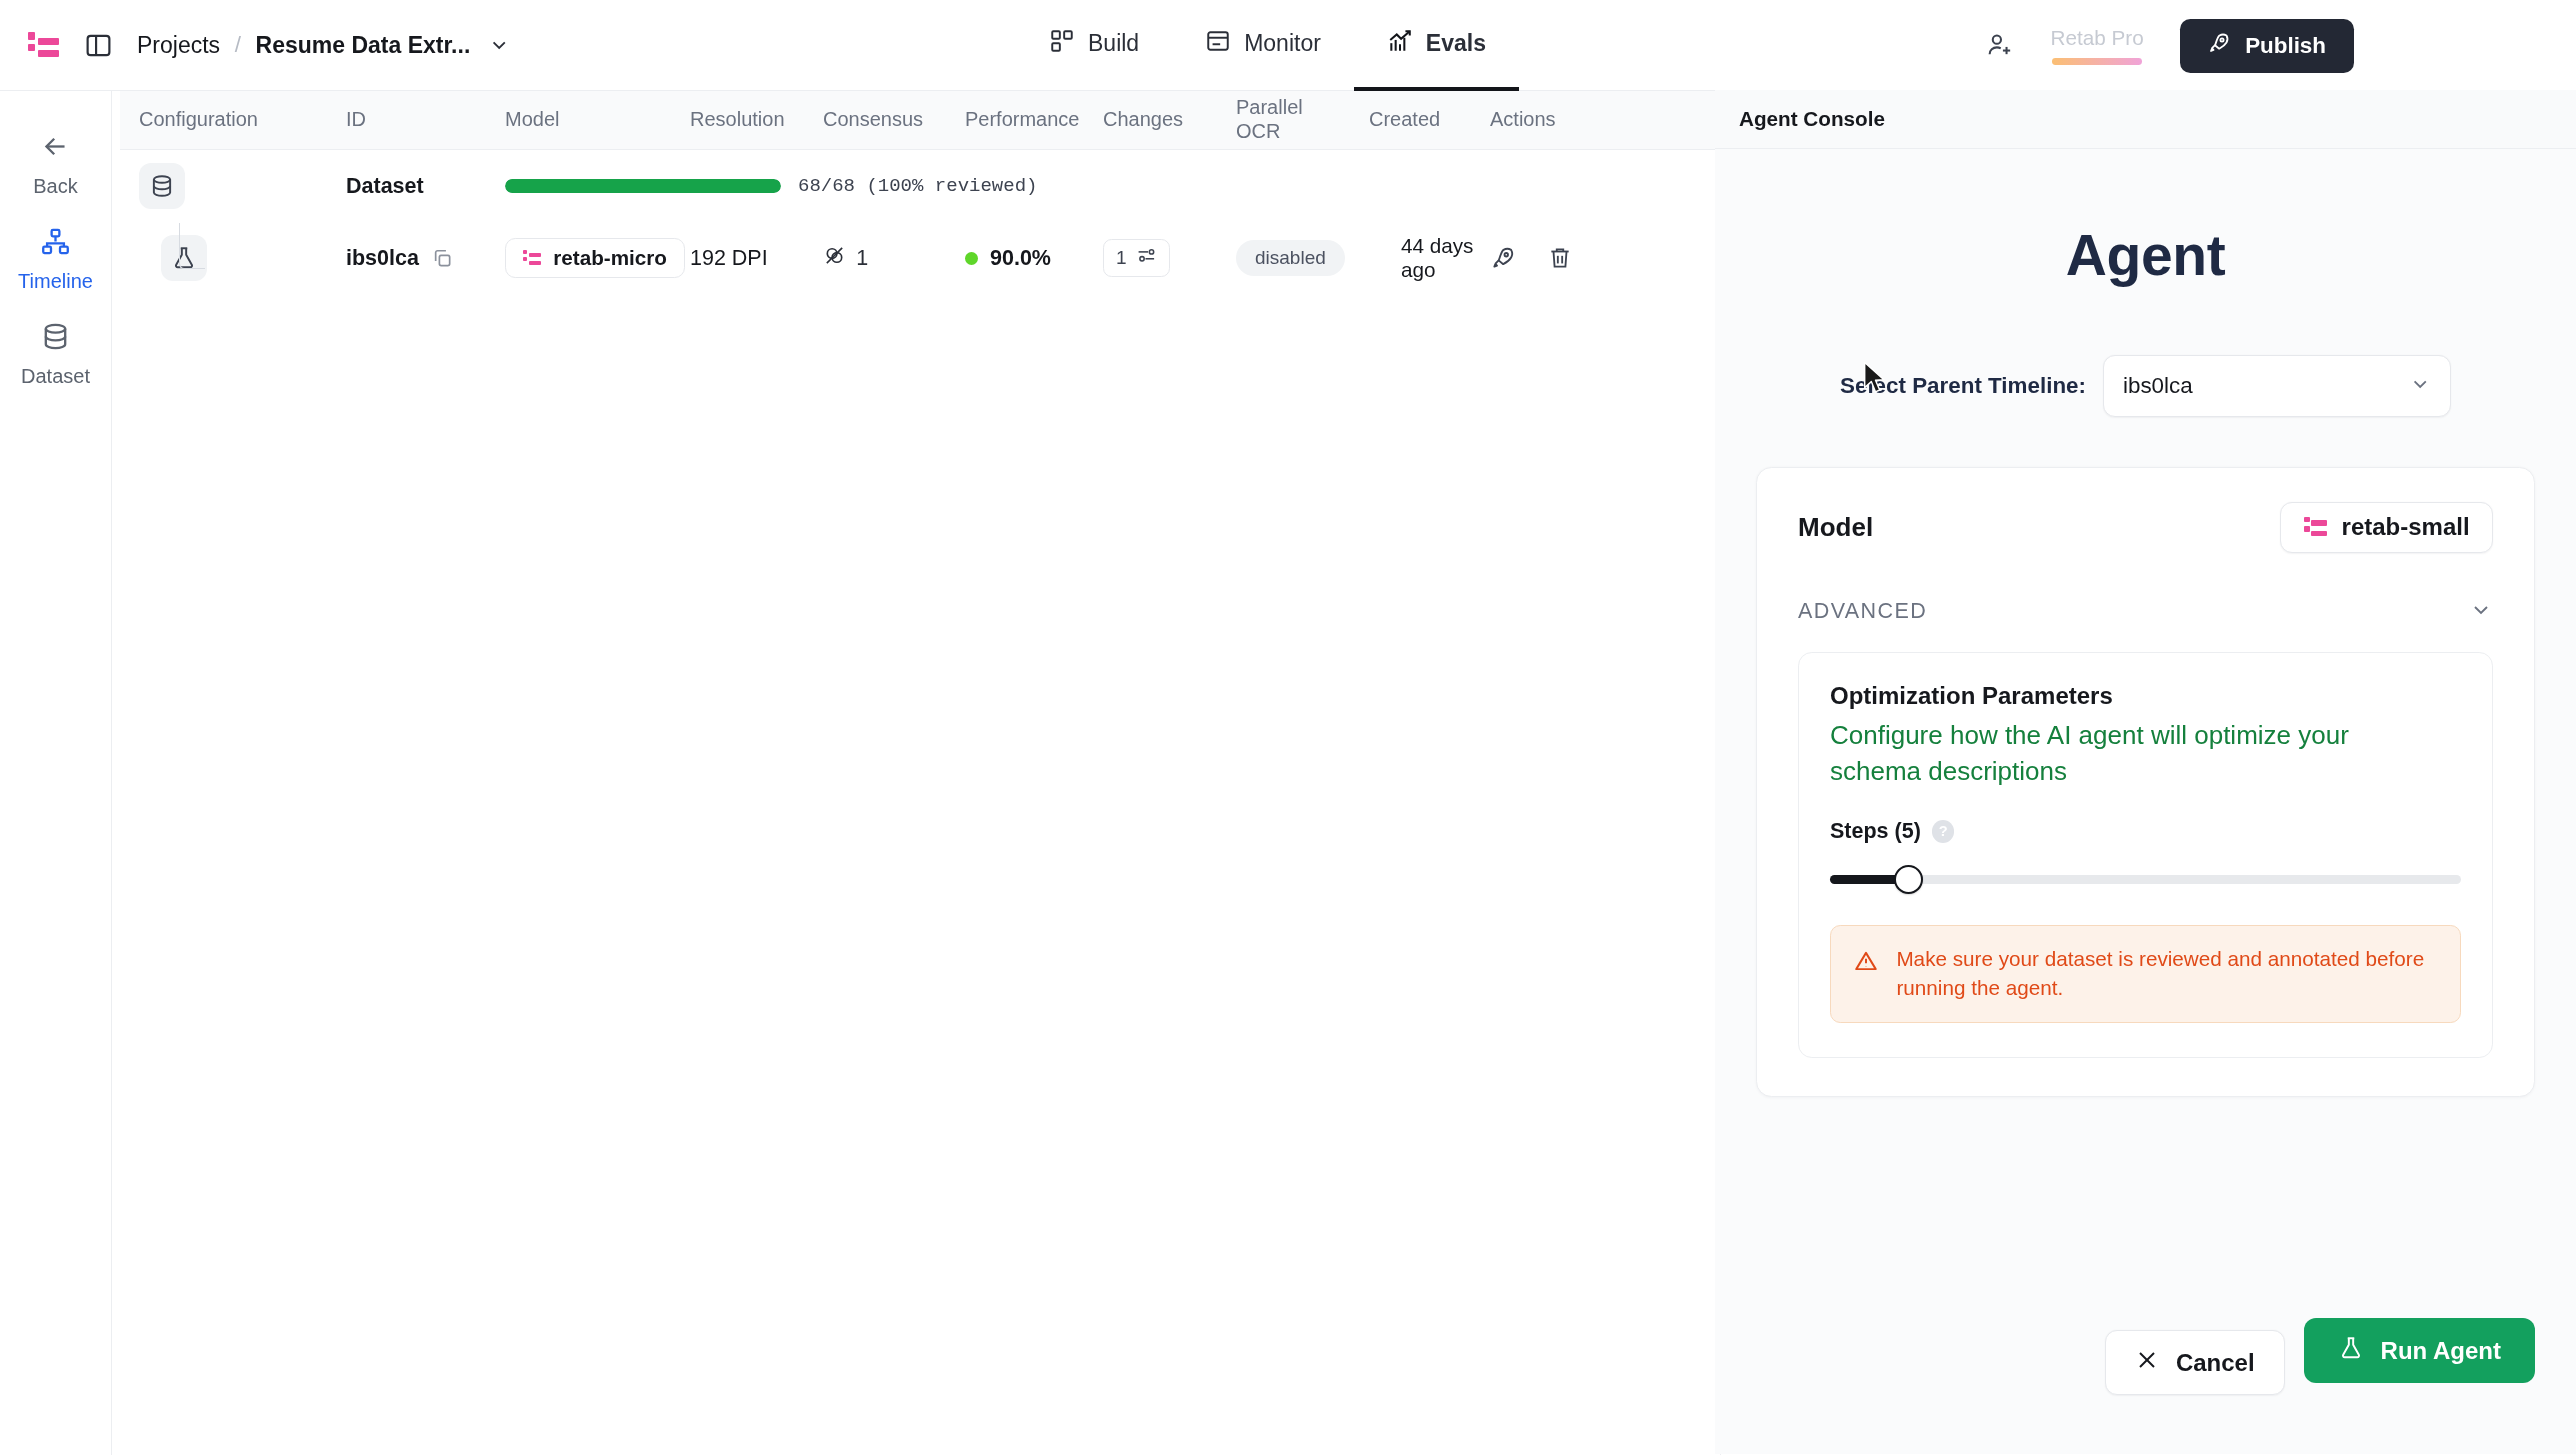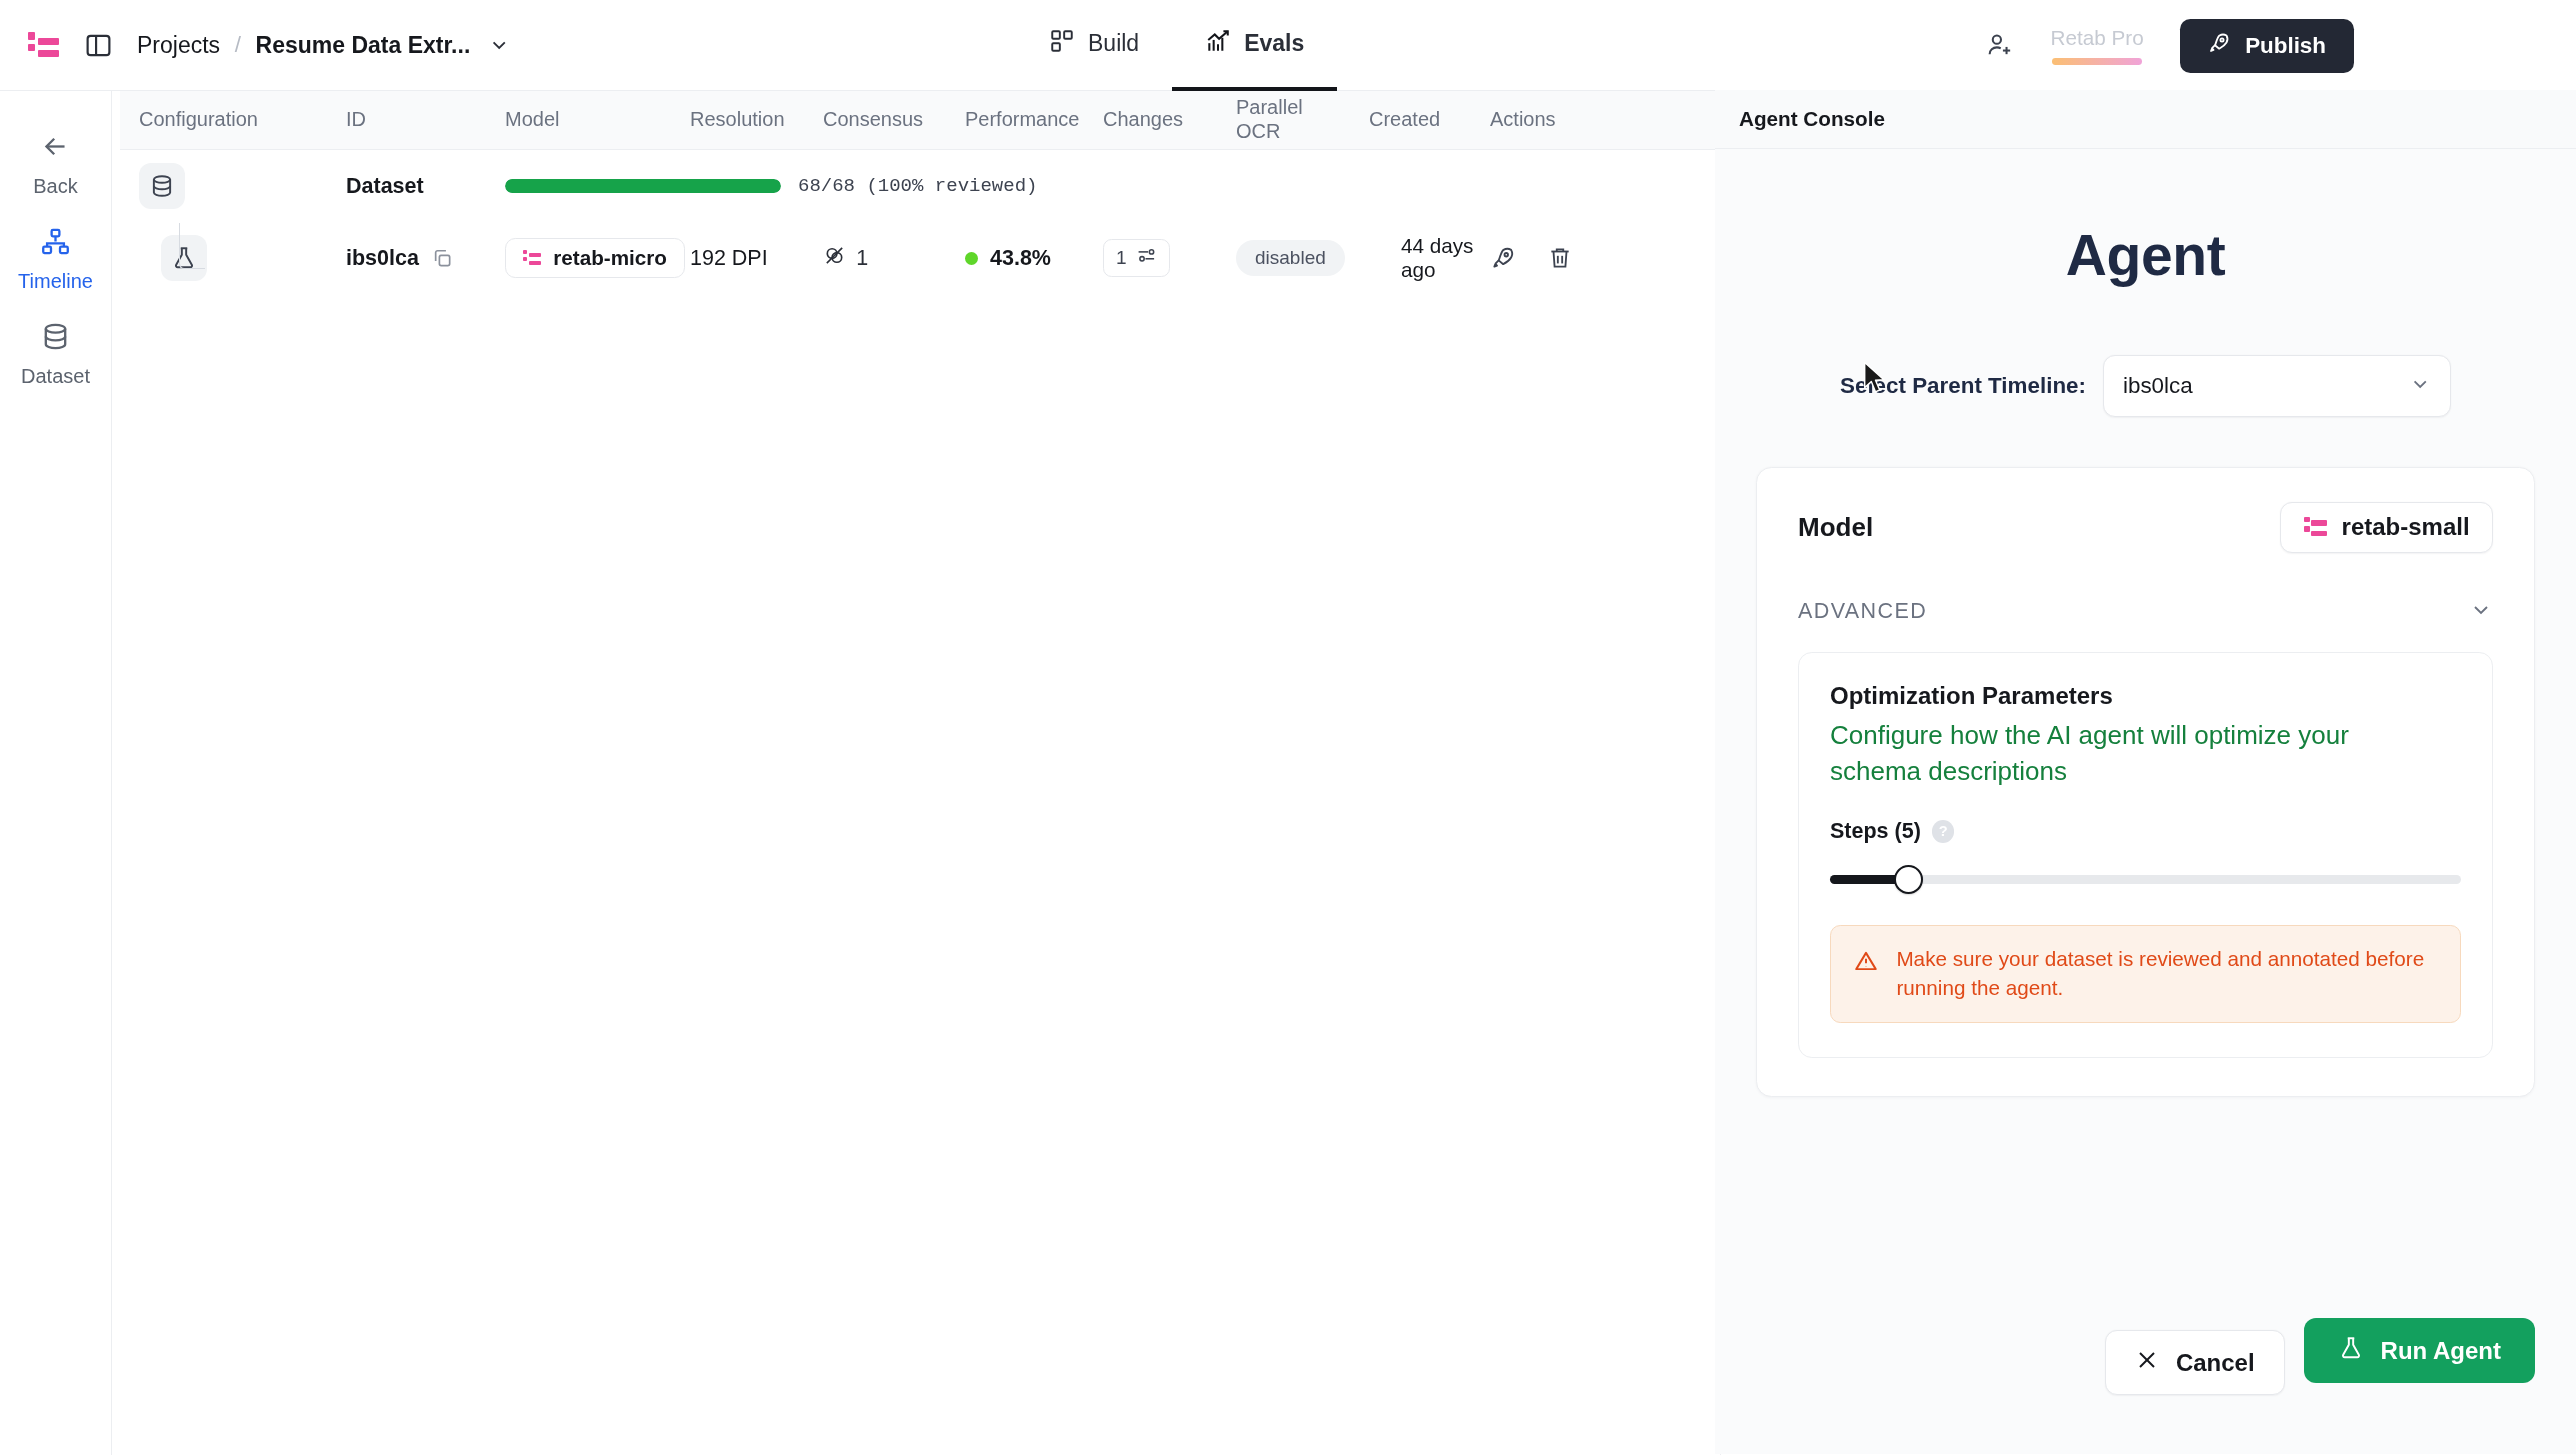--- a/index.html
+++ b/index.html
@@ -284,20 +284,30 @@
   <div class="navtabs">
     <div class="navtab">
       <span>
         <svg width="26" height="26" viewBox="0 0 24 24" fill="none" stroke="#2b2f38" stroke-width="1.8">
           <rect x="3" y="3" width="7" height="7" rx="1"></rect>
             <rect x="14" y="3" width="7" height="7" rx="1"></rect>
             <rect x="3" y="14" width="7" height="7" rx="1"></rect>
         </svg>
       </span>
       <span>Build</span>
+    </div>
+    <div class="navtab">
+      <span>
+        <svg width="26" height="26" viewBox="0 0 24 24" fill="none" stroke="#2b2f38" stroke-width="1.8">
+          <rect x="3" y="4" width="18" height="16" rx="2"></rect>
+            <line x1="3" y1="9" x2="21" y2="9"></line>
+            <line x1="7" y1="15" x2="14" y2="15"></line>
+        </svg>
+      </span>
+      <span>Monitor</span>
     </div>
     <div class="navtab active">
       <span>
         <svg width="26" height="26" viewBox="0 0 24 24" fill="none" stroke="#13151a" stroke-width="1.9">
           <line x1="4" y1="21" x2="4" y2="14"></line>
             <line x1="8" y1="21" x2="8" y2="11"></line>
           <line x1="12" y1="21" x2="12" y2="15"></line>
             <line x1="16" y1="21" x2="16" y2="9"></line>
           <polyline points="3 11 9 6 13 10 21 3"></polyline>
             <polyline points="17 3 21 3 21 7"></polyline>
@@ -448,21 +458,21 @@
               <line x1="4" y1="20" x2="20" y2="4"></line>
           </svg>
         </span>
         <span>1</span>
       </span>
     </div>
 
     <div class="cell col-perf">
       <span class="perf-cell">
         <span class="perf-dot" style="background: rgb(95, 214, 42);"></span>
-        <span class="perf-val">43.8%</span>
+        <span class="perf-val">90.0%</span>
       </span>
     </div>
 
     <div class="cell col-chg">
       <span class="chg-badge">
         <span>1</span>
         <span>
           <svg width="20.7" height="20.7" viewBox="0 0 24 24" fill="none" stroke="#3d4350" stroke-width="1.8">
             <line x1="3" y1="8" x2="14" y2="8"></line>
               <circle cx="18" cy="8" r="2.5"></circle>

